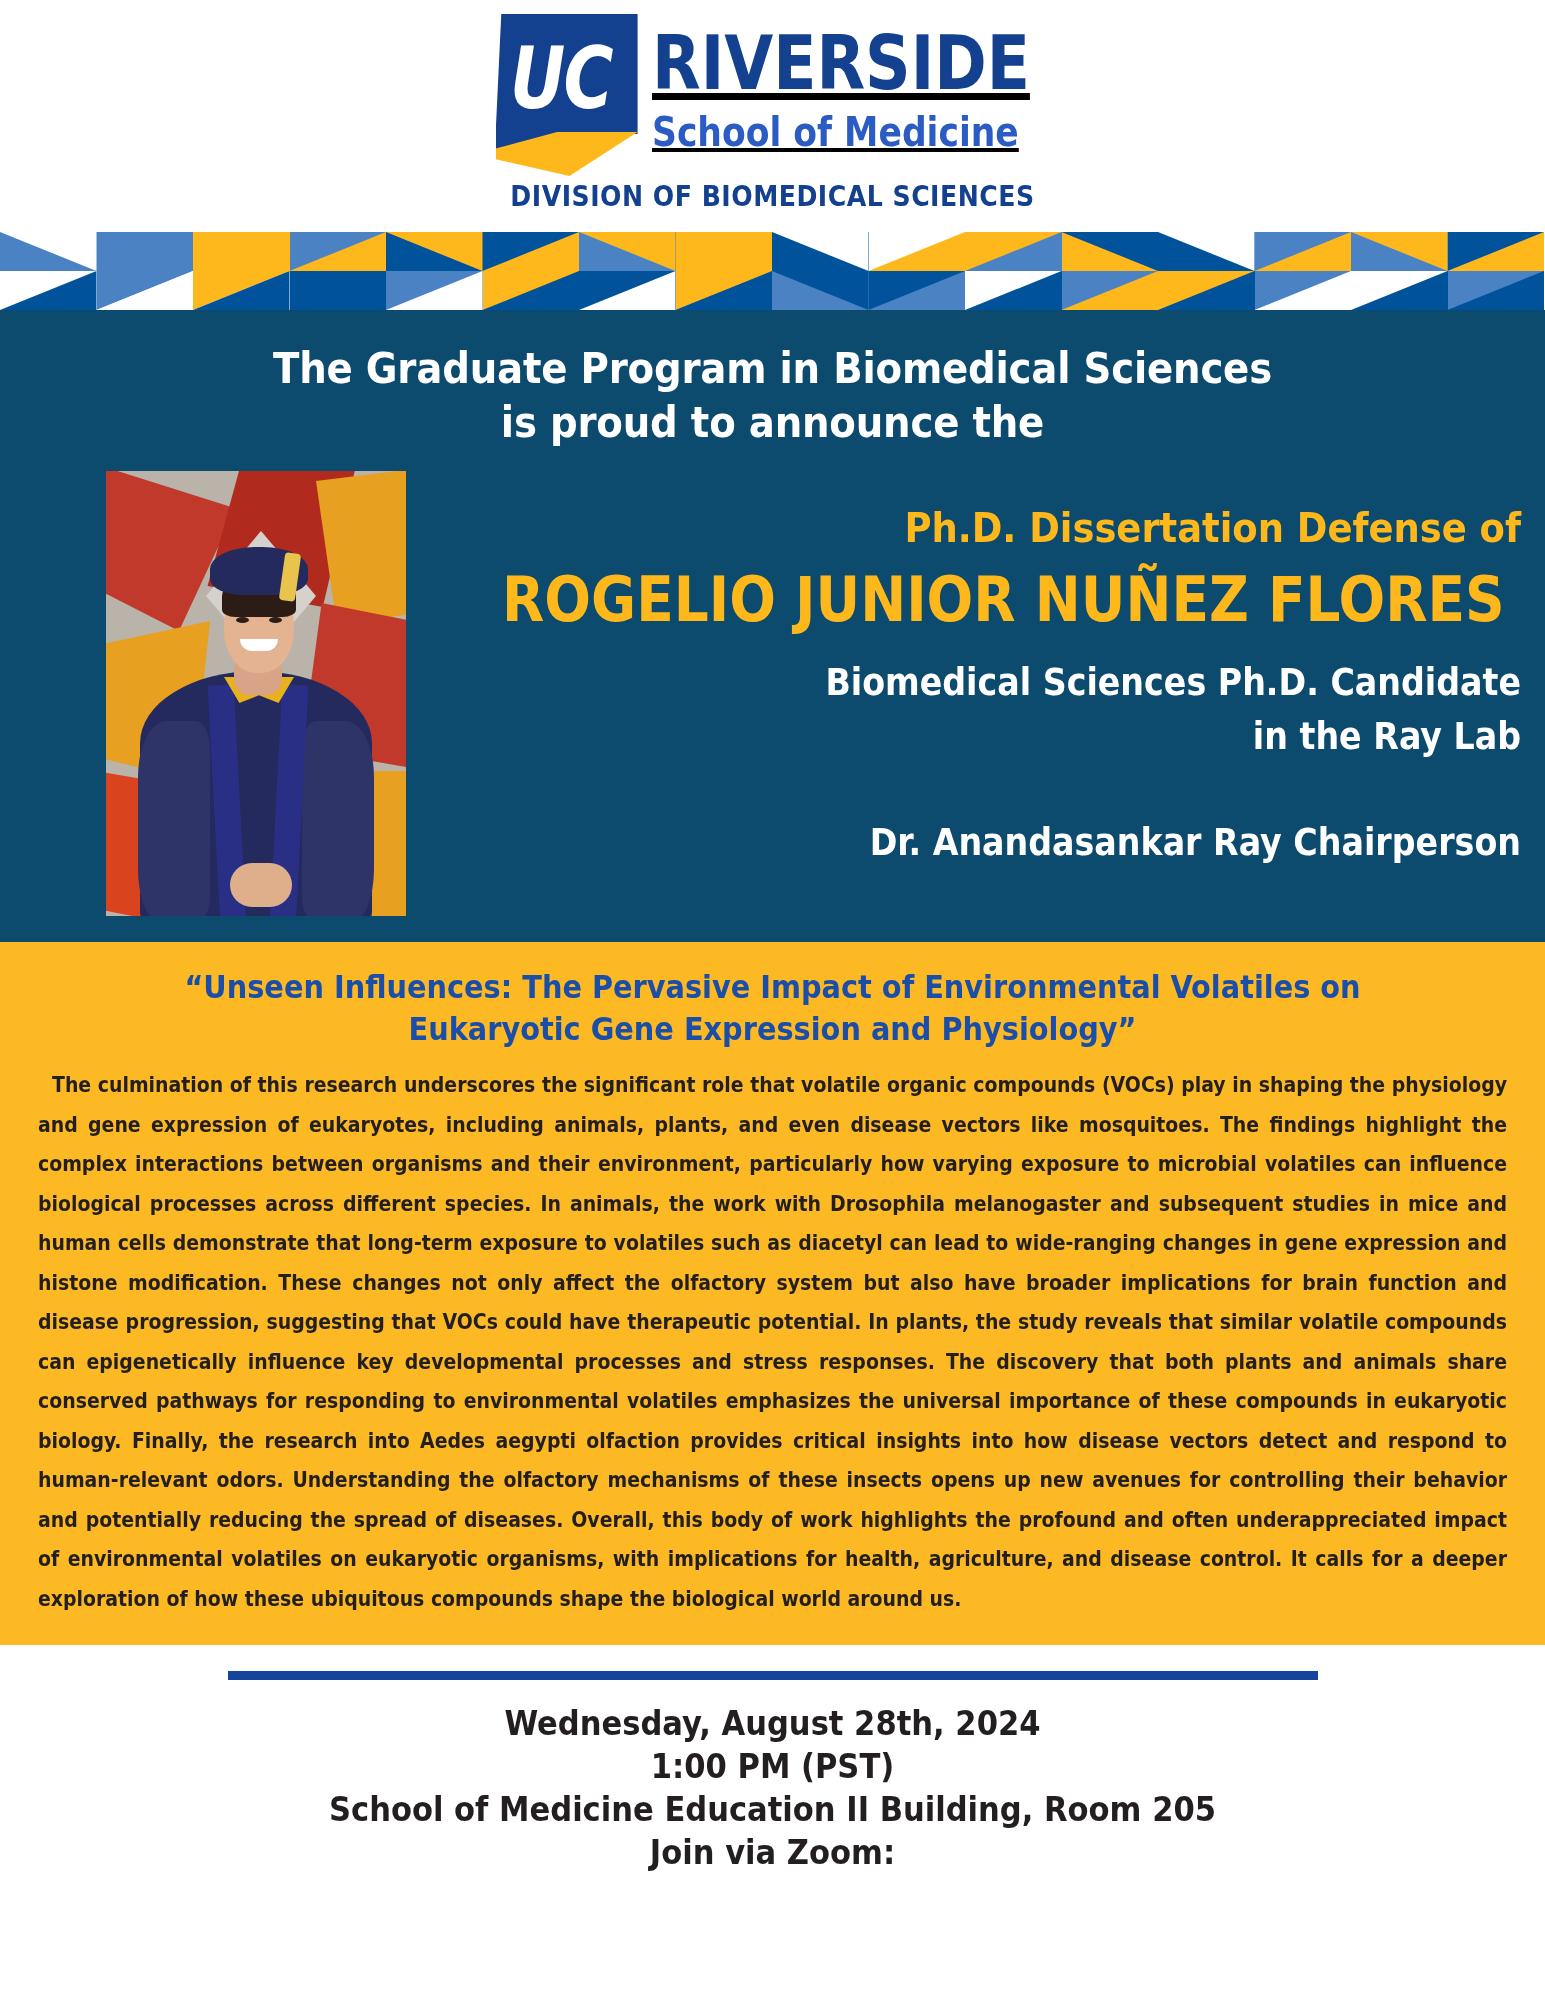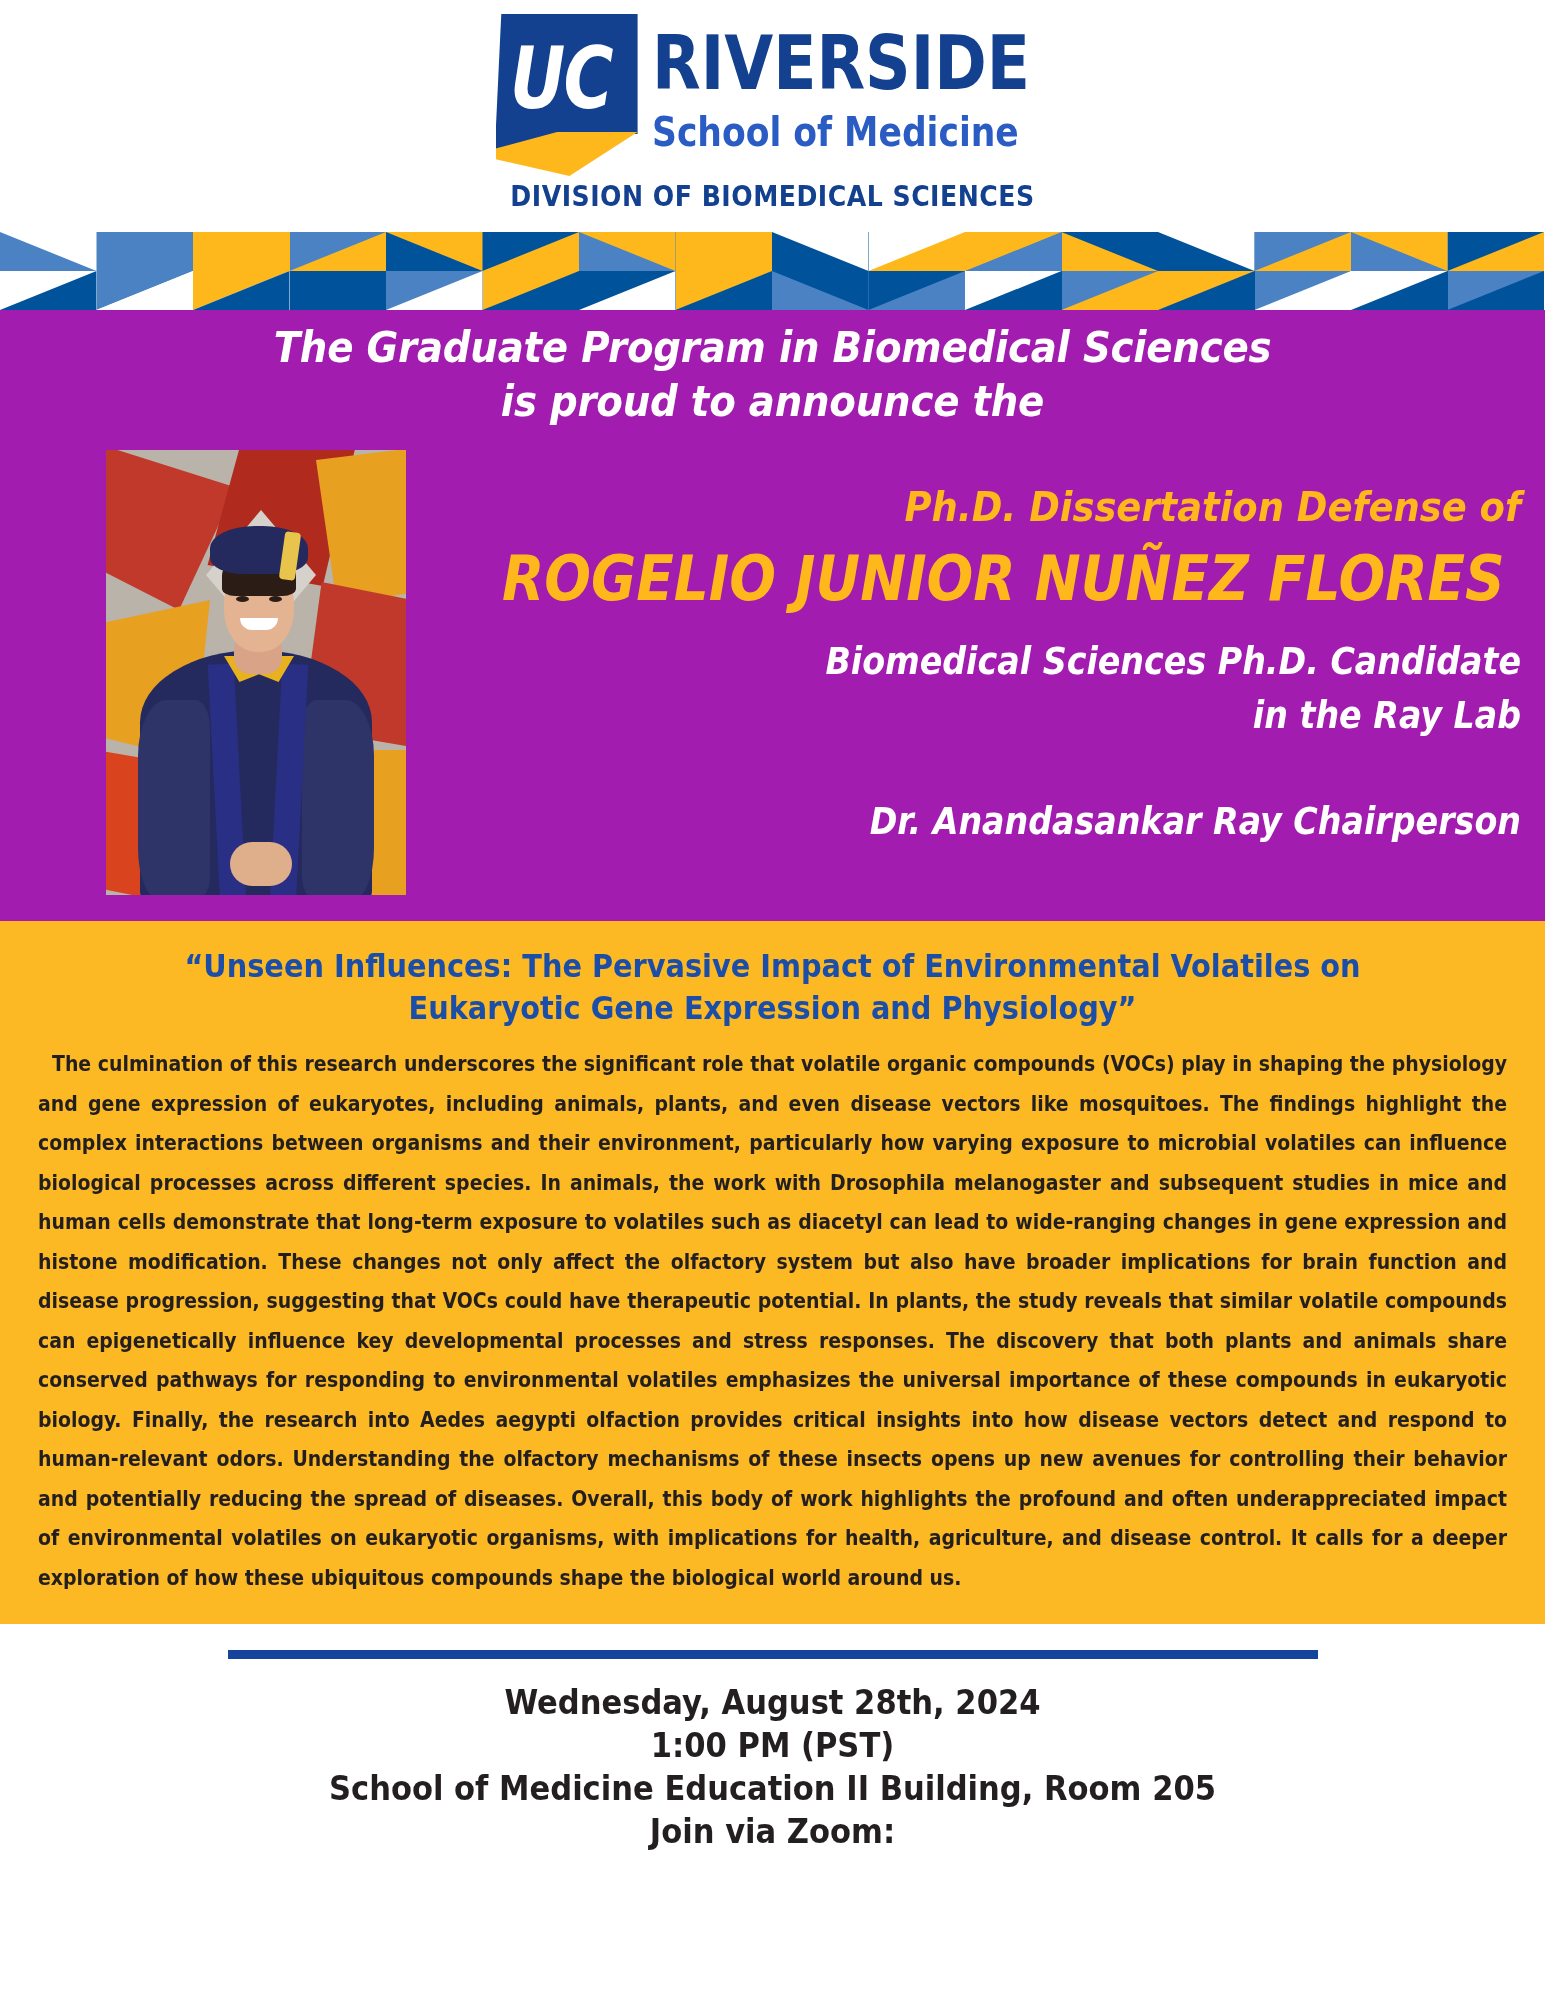--- a/index.html
+++ b/index.html
@@ -82,20 +82,21 @@
     transform: scaleX(0.88);
     transform-origin: left center;
   }
 
   .logo-text-col {
     display: flex;
     flex-direction: column;
     justify-content: center;
     padding-top: 12px;
     margin-left: 14px;
+    text-decoration: underline;
   }
   .riverside {
     font-family: "Liberation Sans Narrow", "DejaVu Sans Condensed", "Liberation Sans", sans-serif;
     font-weight: 700;
     font-size: 74px;
     line-height: 74px;
     color: #13418f;
     letter-spacing: 0px;
     transform: scaleX(0.95);
     transform-origin: left center;
@@ -141,23 +142,22 @@
   .ptile .bot { top: 50%; }
   .tri-tl { clip-path: polygon(0 0, 100% 0, 0 100%); }
   .tri-tr { clip-path: polygon(0 0, 100% 0, 100% 100%); }
   .tri-br { clip-path: polygon(100% 0, 100% 100%, 0 100%); }
   .full { clip-path: none; }
 
   
   .blue-section {
     position: relative;
     width: 100%;
-    background: #a21caf;
-    padding: 10px 0 26px 0;
-    font-style: italic;
+    background: #0c4a6e;
+    padding: 31px 0 26px 0;
   }
 
   .announce {
     color: #ffffff;
     text-align: center;
     font-family: "Liberation Sans Narrow", "DejaVu Sans Condensed", "Liberation Sans", sans-serif;
     font-weight: 700;
     font-size: 43px;
     line-height: 54px;
     letter-spacing: -0.2px;

